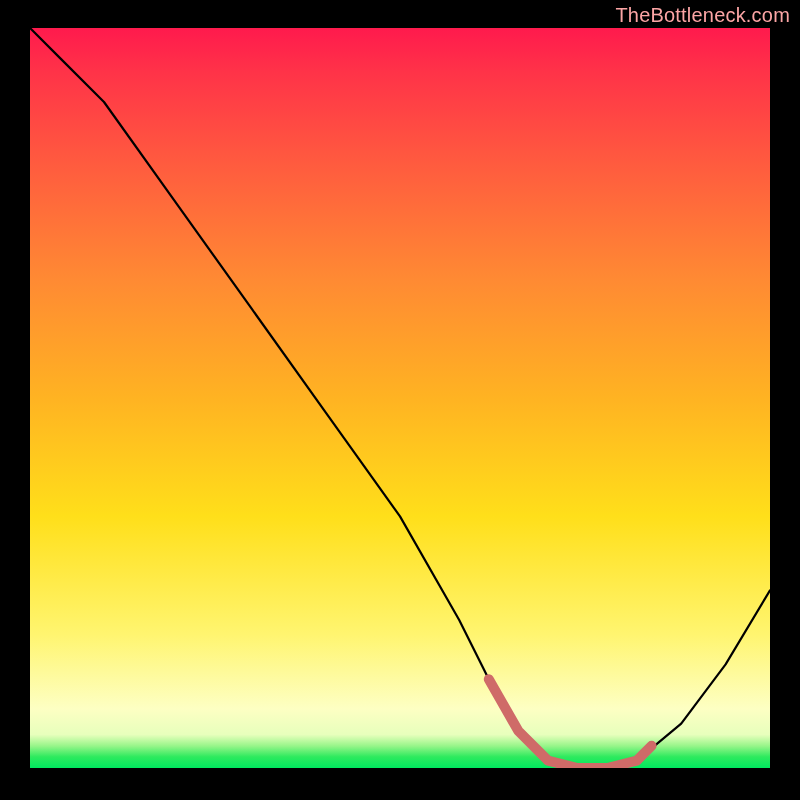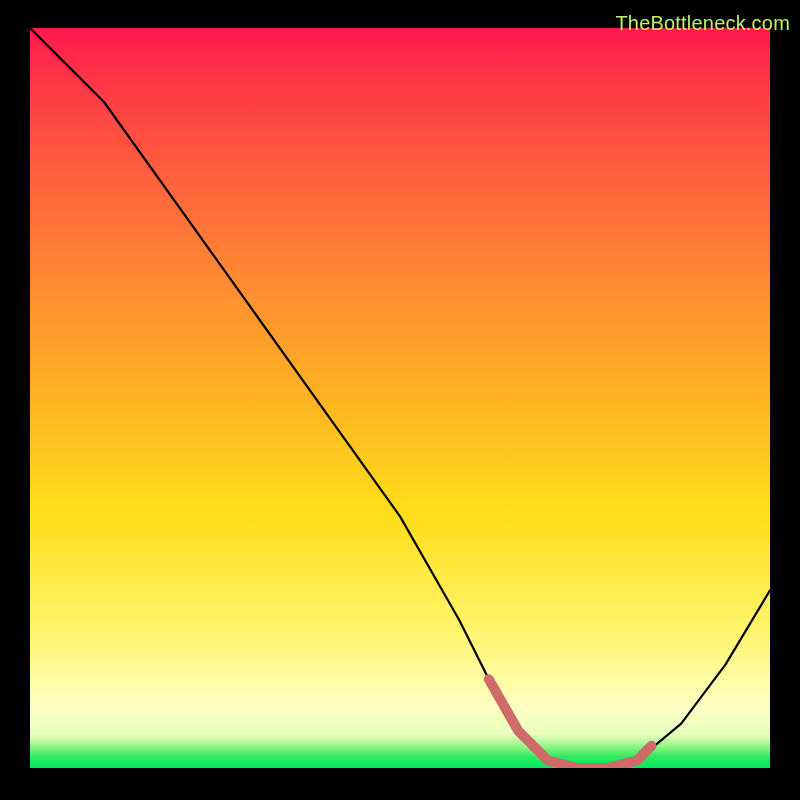--- a/index.html
+++ b/index.html
@@ -10,23 +10,23 @@
     background: #000;
     font-family: Arial, Helvetica, sans-serif;
   }
   .container {
     position: relative;
     width: 800px;
     height: 800px;
   }
   .watermark {
     position: absolute;
-    top: 12px;
+    top: 4px;
     right: 10px;
-    color: #bef264;
+    color: #fca5a5;
     font-size: 20px;
     font-weight: 400;
     letter-spacing: 0.2px;
     z-index: 10;
   }
   .plot-frame {
     position: absolute;
     left: 30px;
     top: 28px;
     width: 740px;

